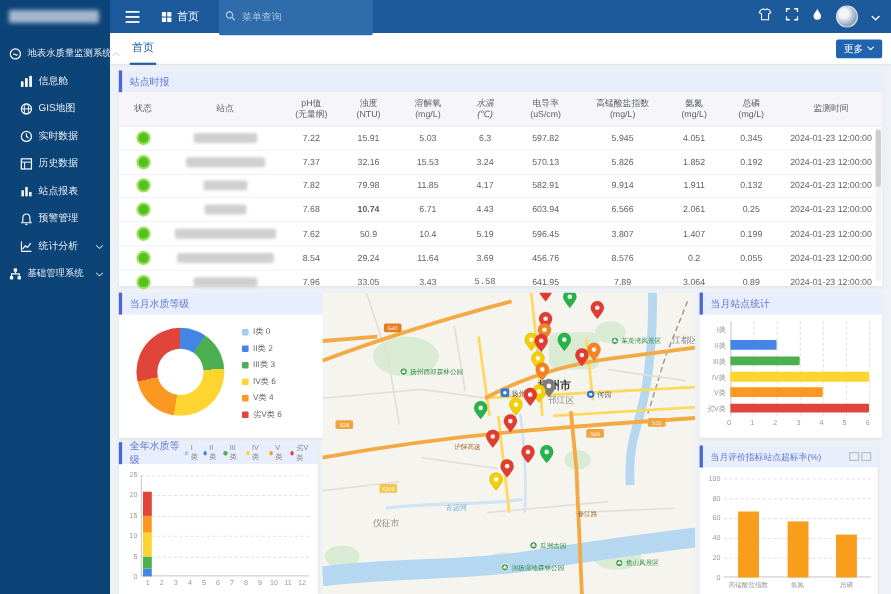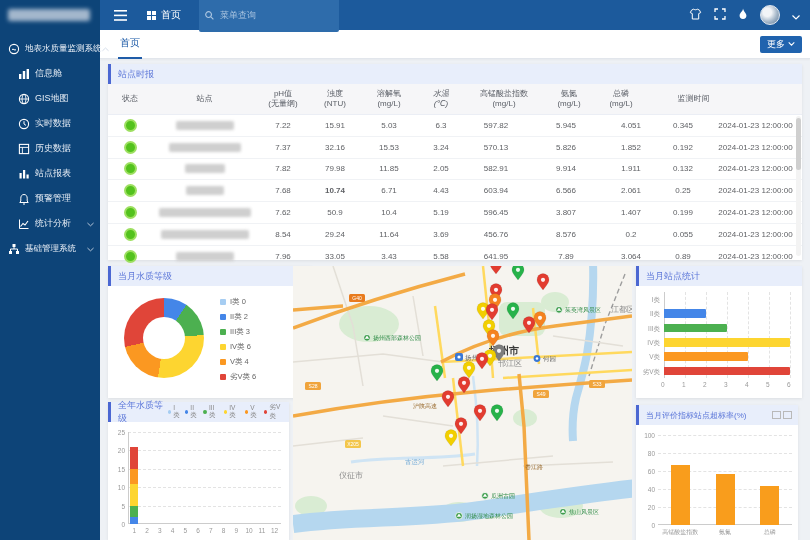--- a/index.html
+++ b/index.html
@@ -272,20 +272,24 @@
         <span>(NTU)</span>
       </div>
       <div class="th" style="width: 56px;">
         <span>溶解氧</span>
         <span>(mg/L)</span>
       </div>
       <div class="th" style="width: 48px; font-style: italic;">
         <span>水温</span>
         <span>(℃)</span>
       </div>
+      <div class="th" style="width: 62px;">
+        <span>电导率</span>
+        <span>(uS/cm)</span>
+      </div>
       <div class="th" style="width: 78px;">
         <span>高锰酸盐指数</span>
         <span>(mg/L)</span>
       </div>
       <div class="th" style="width: 52px;">
         <span>氨氮</span>
         <span>(mg/L)</span>
       </div>
       <div class="th" style="width: 52px;">
         <span>总磷</span>
@@ -333,21 +337,21 @@
       <div class="trow">
         <div class="td" style="width: 44px;">
           <span class="dot"></span>
         </div>
         <div class="td" style="width: 105px;">
           <div class="mask" style="width: 40px;"></div>
         </div>
         <div class="td" style="width: 52px;">7.82</div>
         <div class="td" style="width: 52px;">79.98</div>
         <div class="td" style="width: 56px;">11.85</div>
-        <div class="td" style="width: 48px;">2.05</div>
+        <div class="td" style="width: 48px;">4.17</div>
         <div class="td" style="width: 62px;">582.91</div>
         <div class="td" style="width: 78px;">9.914</div>
         <div class="td" style="width: 52px;">1.911</div>
         <div class="td" style="width: 52px;">0.132</div>
         <div class="td" style="width: 93px;">2024-01-23 12:00:00</div>
       </div>
       <div class="trow">
         <div class="td" style="width: 44px;">
           <span class="dot"></span>
         </div>
@@ -401,21 +405,21 @@
       <div class="trow">
         <div class="td" style="width: 44px;">
           <span class="dot"></span>
         </div>
         <div class="td" style="width: 105px;">
           <div class="mask" style="width: 58px;"></div>
         </div>
         <div class="td" style="width: 52px;">7.96</div>
         <div class="td" style="width: 52px;">33.05</div>
         <div class="td" style="width: 56px;">3.43</div>
-        <div class="td" style="width: 48px;">5.58</div>
+        <div class="td" style="width: 48px; font-family: Liberation Mono, monospace;">5.58</div>
         <div class="td" style="width: 62px;">641.95</div>
         <div class="td" style="width: 78px;">7.89</div>
         <div class="td" style="width: 52px;">3.064</div>
         <div class="td" style="width: 52px;">0.89</div>
         <div class="td" style="width: 93px;">2024-01-23 12:00:00</div>
       </div>
     </div>
   <div class="sb-track"></div>
   <div class="sb-thumb"></div>
 </div>

